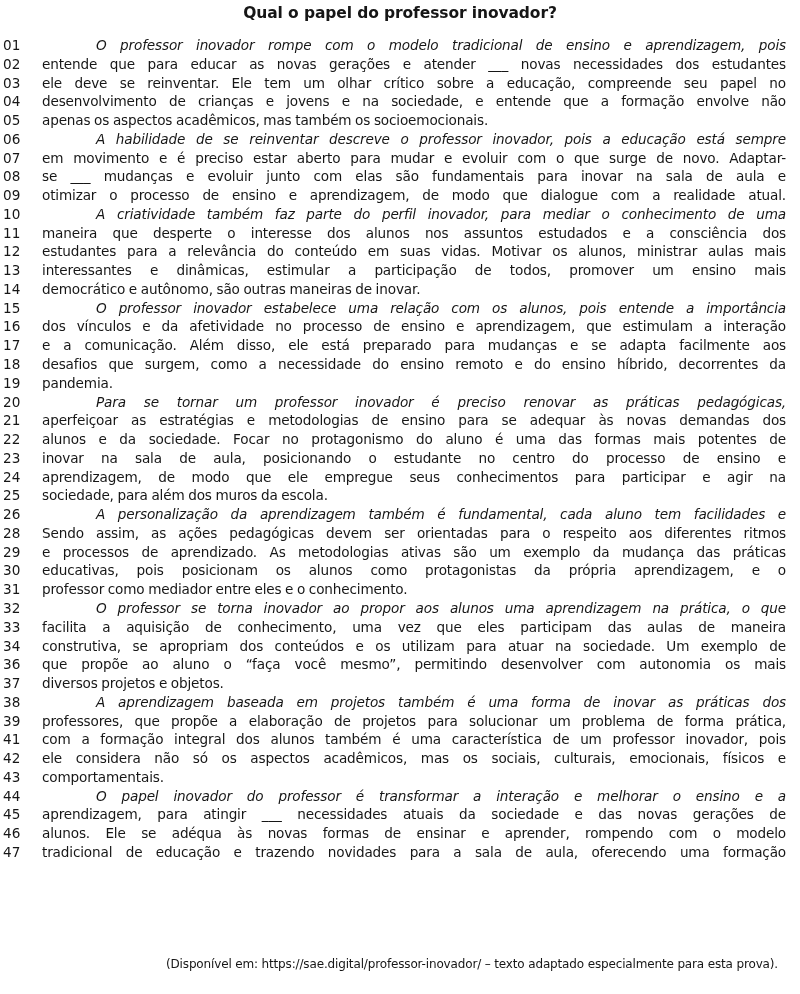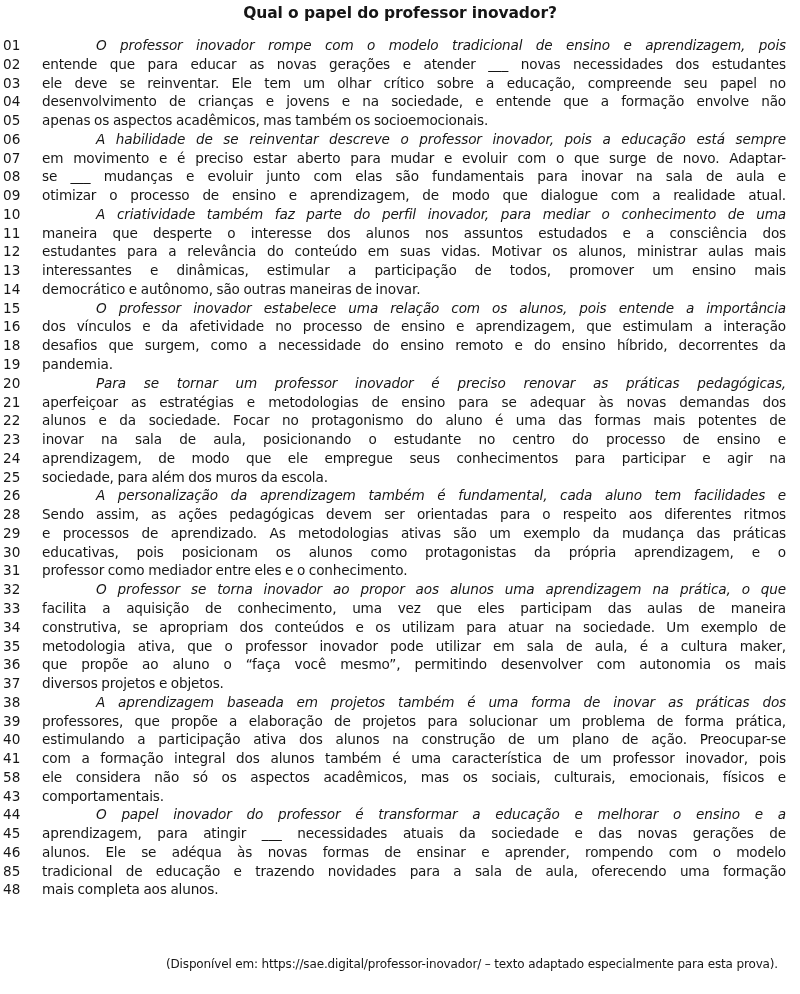--- a/index.html
+++ b/index.html
@@ -139,20 +139,24 @@
     </div>
     <div class="line">
       <span class="ln">15</span>
       <span class="txt indent">O professor inovador estabelece uma relação com os alunos, pois entende a importância</span>
     </div>
     <div class="line">
       <span class="ln">16</span>
       <span class="txt">dos vínculos e da afetividade no processo de ensino e aprendizagem, que estimulam a interação</span>
     </div>
     <div class="line">
+      <span class="ln">17</span>
+      <span class="txt">e a comunicação. Além disso, ele está preparado para mudanças e se adapta facilmente aos</span>
+    </div>
+    <div class="line">
       <span class="ln">18</span>
       <span class="txt">desafios que surgem, como a necessidade do ensino remoto e do ensino híbrido, decorrentes da</span>
     </div>
     <div class="line">
       <span class="ln">19</span>
       <span class="txt last">pandemia.</span>
     </div>
     <div class="line">
       <span class="ln">20</span>
       <span class="txt indent">Para se tornar um professor inovador é preciso renovar as práticas pedagógicas,</span>
@@ -203,70 +207,58 @@
     </div>
     <div class="line">
       <span class="ln">33</span>
       <span class="txt">facilita a aquisição de conhecimento, uma vez que eles participam das aulas de maneira</span>
     </div>
     <div class="line">
       <span class="ln">34</span>
       <span class="txt">construtiva, se apropriam dos conteúdos e os utilizam para atuar na sociedade. Um exemplo de</span>
     </div>
     <div class="line">
-      <span class="ln">35</span>
-      <span class="txt">metodologia ativa, que o professor inovador pode utilizar em sala de aula, é a cultura maker,</span>
-    </div>
-    <div class="line">
       <span class="ln">36</span>
       <span class="txt">que propõe ao aluno o “faça você mesmo”, permitindo desenvolver com autonomia os mais</span>
     </div>
     <div class="line">
       <span class="ln">37</span>
       <span class="txt last">diversos projetos e objetos.</span>
     </div>
     <div class="line">
       <span class="ln">38</span>
       <span class="txt indent">A aprendizagem baseada em projetos também é uma forma de inovar as práticas dos</span>
     </div>
     <div class="line">
       <span class="ln">39</span>
       <span class="txt">professores, que propõe a elaboração de projetos para solucionar um problema de forma prática,</span>
     </div>
     <div class="line">
-      <span class="ln">40</span>
-      <span class="txt">estimulando a participação ativa dos alunos na construção de um plano de ação. Preocupar-se</span>
-    </div>
-    <div class="line">
       <span class="ln">41</span>
       <span class="txt">com a formação integral dos alunos também é uma característica de um professor inovador, pois</span>
     </div>
     <div class="line">
-      <span class="ln">58</span>
+      <span class="ln">42</span>
       <span class="txt">ele considera não só os aspectos acadêmicos, mas os sociais, culturais, emocionais, físicos e</span>
     </div>
     <div class="line">
       <span class="ln">43</span>
       <span class="txt last">comportamentais.</span>
     </div>
     <div class="line">
       <span class="ln">44</span>
-      <span class="txt indent">O papel inovador do professor é transformar a educação e melhorar o ensino e a</span>
+      <span class="txt indent">O papel inovador do professor é transformar a interação e melhorar o ensino e a</span>
     </div>
     <div class="line">
       <span class="ln">45</span>
       <span class="txt">aprendizagem, para atingir ___ necessidades atuais da sociedade e das novas gerações de</span>
     </div>
     <div class="line">
       <span class="ln">46</span>
       <span class="txt">alunos. Ele se adéqua às novas formas de ensinar e aprender, rompendo com o modelo</span>
     </div>
     <div class="line">
-      <span class="ln">85</span>
+      <span class="ln">47</span>
       <span class="txt">tradicional de educação e trazendo novidades para a sala de aula, oferecendo uma formação</span>
     </div>
-    <div class="line">
-      <span class="ln">48</span>
-      <span class="txt last">mais completa aos alunos.</span>
-    </div>
   </div>
 
 <div class="source">(Disponível em: https://sae.digital/professor-inovador/ – texto adaptado especialmente para esta prova).</div>
 
 </body></html>

